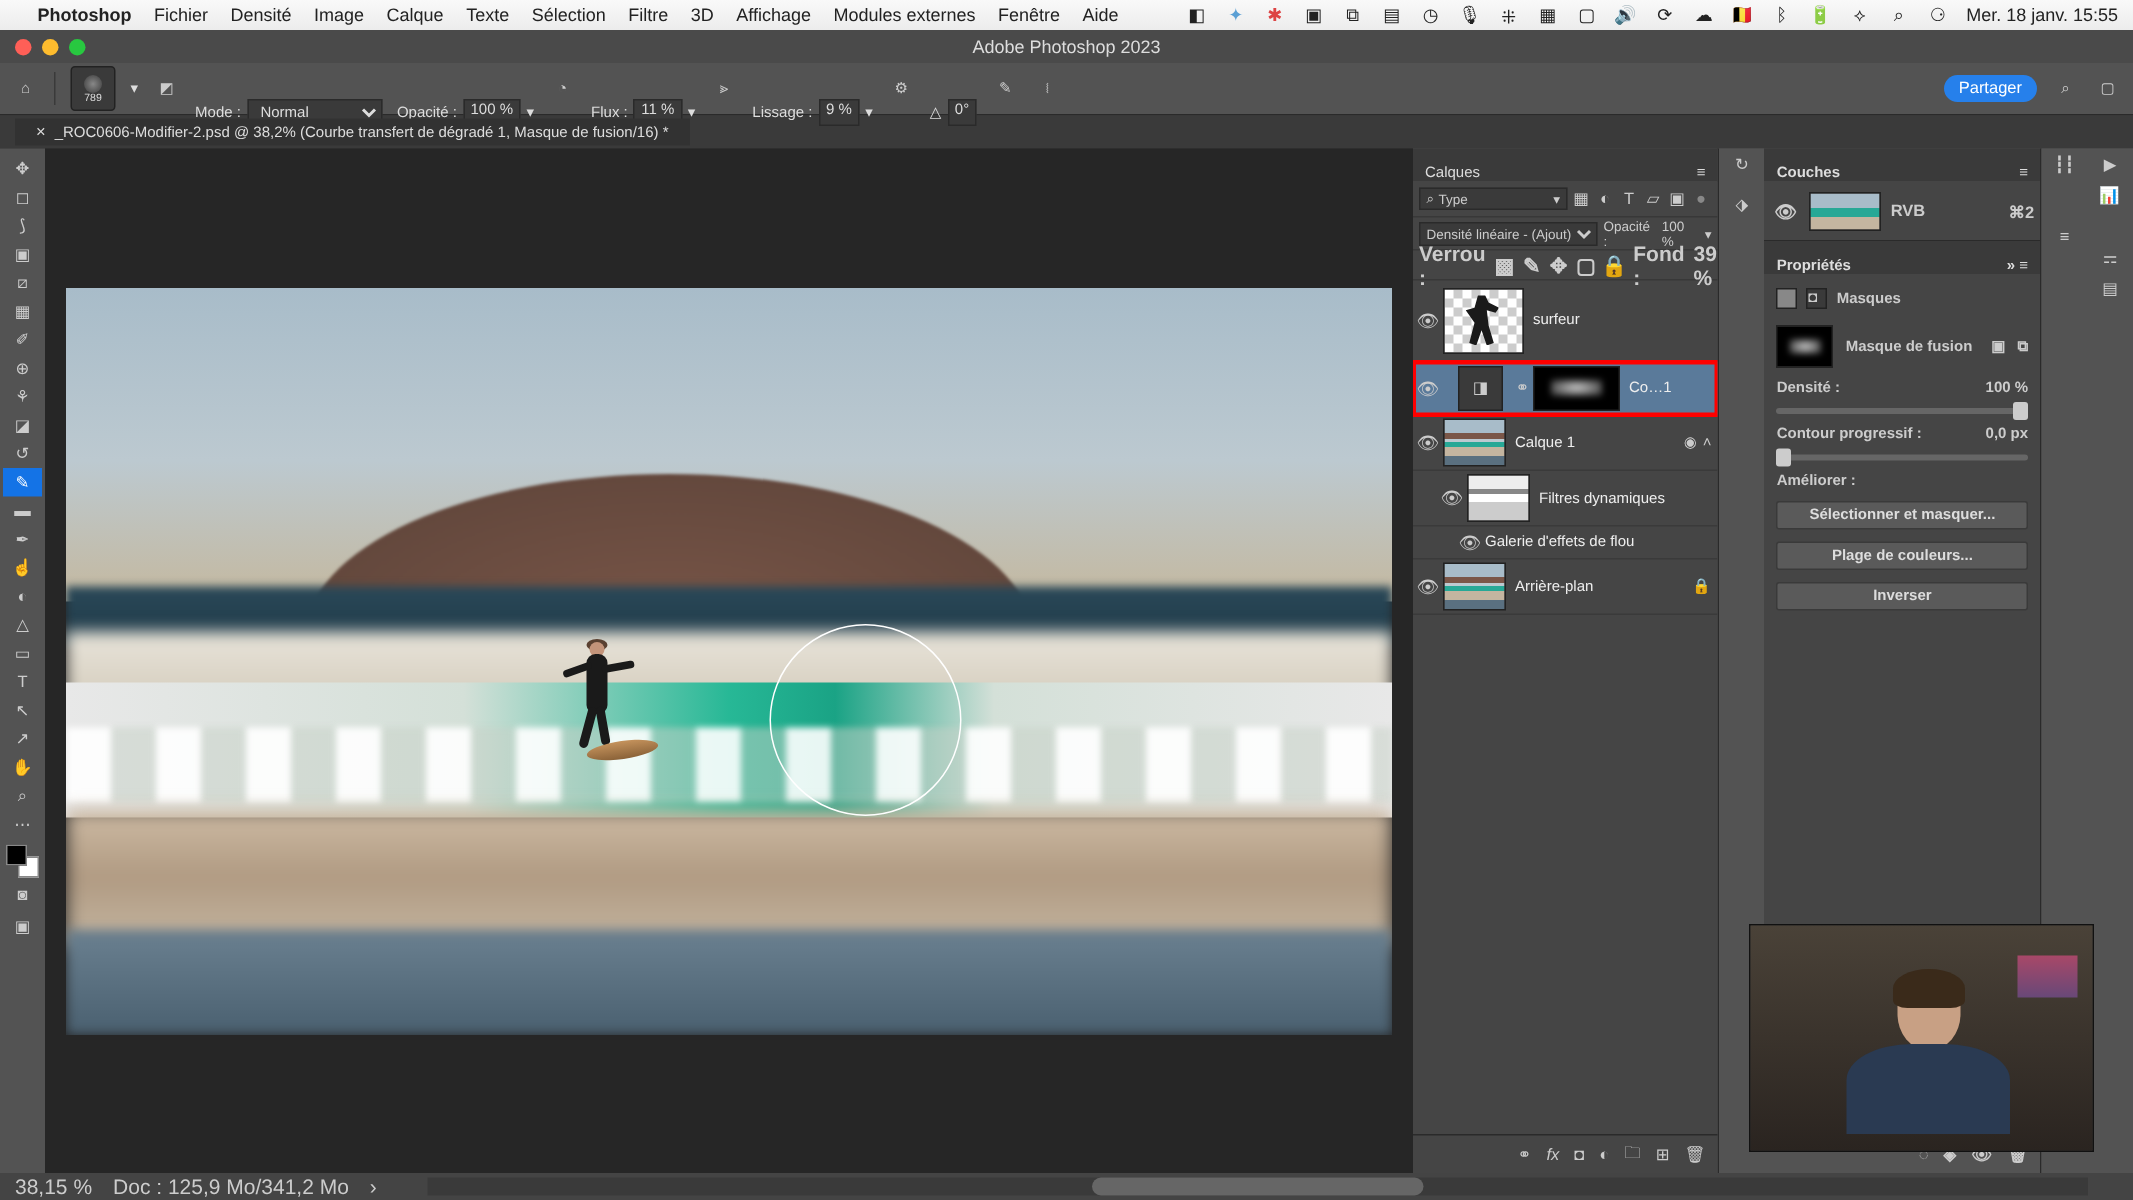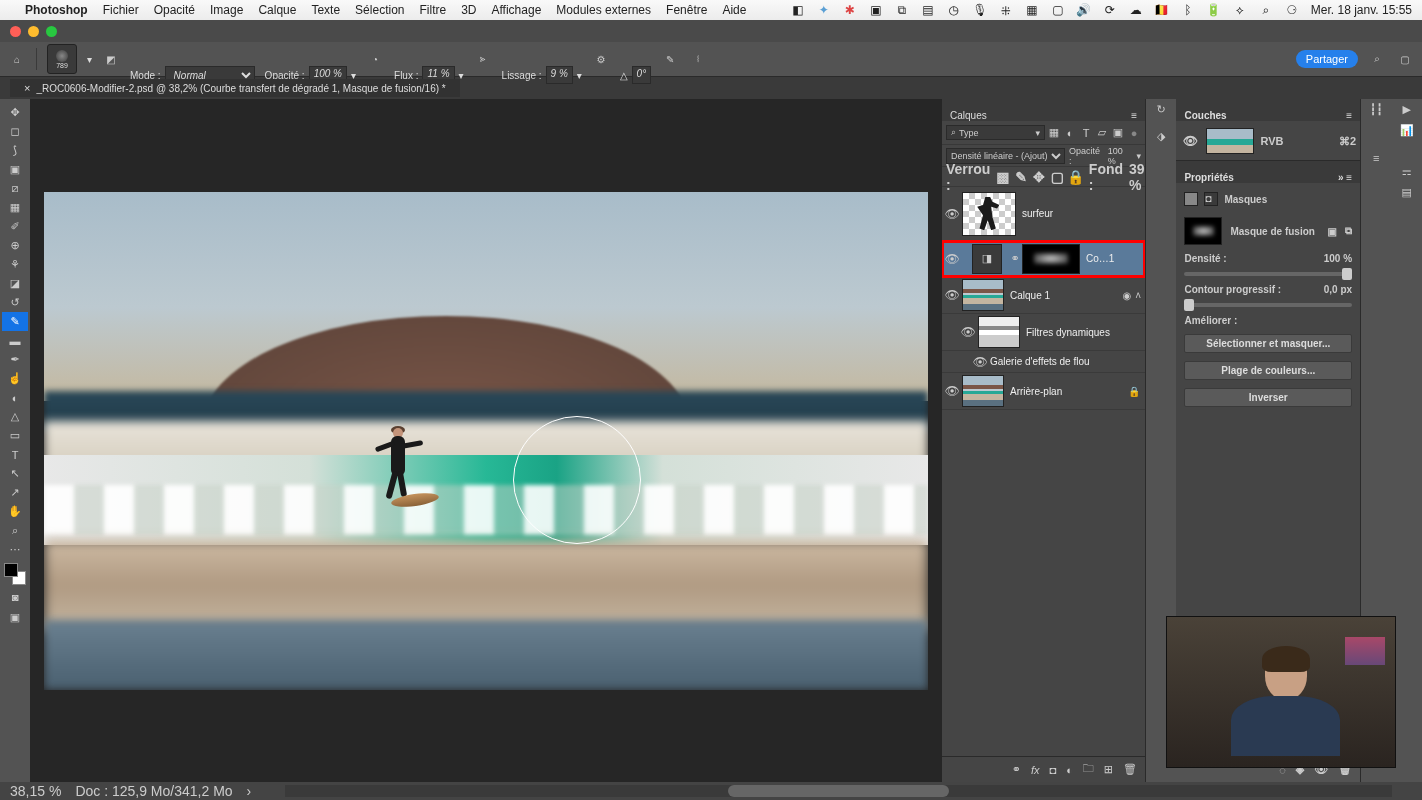--- a/index.html
+++ b/index.html
@@ -17,21 +17,21 @@
 .titlebar { height: 22px; background: #4a4a4a; display: flex; align-items: center; position: relative; }
 .traffic { display: flex; gap: 7px; padding-left: 10px; }
 .traffic .dot { width: 11px; height: 11px; border-radius: 50%; }
 .red { background: #ff5f57; } .yellow { background: #febc2e; } .green { background: #28c840; }
 .apptitle { position: absolute; left: 0; right: 0; text-align: center; color: #ddd; font-size: 12px; }
 
 
 .optbar { height: 35px; background: #535353; display: flex; align-items: center; padding: 0 8px; gap: 10px; font-size: 10px; color: #ddd; border-bottom: 1px solid #2a2a2a; }
 .optbar .sep { width: 1px; height: 22px; background: #3a3a3a; }
 .optbar .field { display: flex; align-items: center; gap: 4px; margin-top: 32px; }
-.optbar select, .optbar .val { background: #3a3a3a; border: 1px solid #2a2a2a; color: #ddd; font-size: 10px; padding: 1px 4px; height: 18px; font-style: italic; }
+.optbar select, .optbar .val { background: #3a3a3a; border: 1px solid #2a2a2a; color: #ddd; font-size: 10px; padding: 1px 4px; height: 18px; }
 .optbar .brush-preview { width: 30px; height: 30px; background: #3a3a3a; border: 1px solid #222; border-radius: 3px; display: flex; flex-direction: column; align-items: center; justify-content: center; font-size: 7px; }
 .optbar .brush-preview .bdot { width: 12px; height: 12px; background: radial-gradient(#888, transparent); border-radius: 50%; }
 .share-btn { margin-left: auto; background: #2680eb; color: #fff; padding: 3px 10px; border-radius: 10px; font-size: 11px; }
 .iconbtn { width: 18px; height: 18px; display: flex; align-items: center; justify-content: center; color: #ccc; }
 
 
 .tabbar { height: 22px; background: #3a3a3a; display: flex; align-items: center; padding-left: 10px; }
 .tab { padding: 3px 14px; background: #323232; color: #ddd; font-size: 10px; display: flex; align-items: center; gap: 6px; }
 .tab .close { font-size: 11px; }
 
@@ -132,21 +132,21 @@
 .scrollbar-h .thumbh { position: absolute; left: 40%; width: 20%; height: 100%; background: #666; border-radius: 6px;}
 </style>
 </head>
 <body>
 
 <div class="menubar">
   <div class="left">
     <span class="apple"></span>
     <span><b>Photoshop</b></span>
     <span>Fichier</span>
-    <span>Opacité</span>
+    <span>Densité</span>
     <span>Image</span>
     <span>Calque</span>
     <span>Texte</span>
     <span>Sélection</span>
     <span>Filtre</span>
     <span>3D</span>
     <span>Affichage</span>
     <span>Modules externes</span>
     <span>Fenêtre</span>
     <span>Aide</span>
@@ -175,20 +175,21 @@
     <span>Mer. 18 janv. 15:55</span>
   </div>
 </div>
 
 <div class="titlebar">
   <div class="traffic">
     <div class="dot red"></div>
     <div class="dot yellow"></div>
     <div class="dot green"></div>
   </div>
+  <div class="apptitle">Adobe Photoshop 2023</div>
 </div>
 
 <div class="optbar">
   <span class="iconbtn">⌂</span>
   <span class="sep"></span>
   <div class="brush-preview">
     <div class="bdot"></div>
       <span>789</span>
   </div>
   <span>▾</span>

